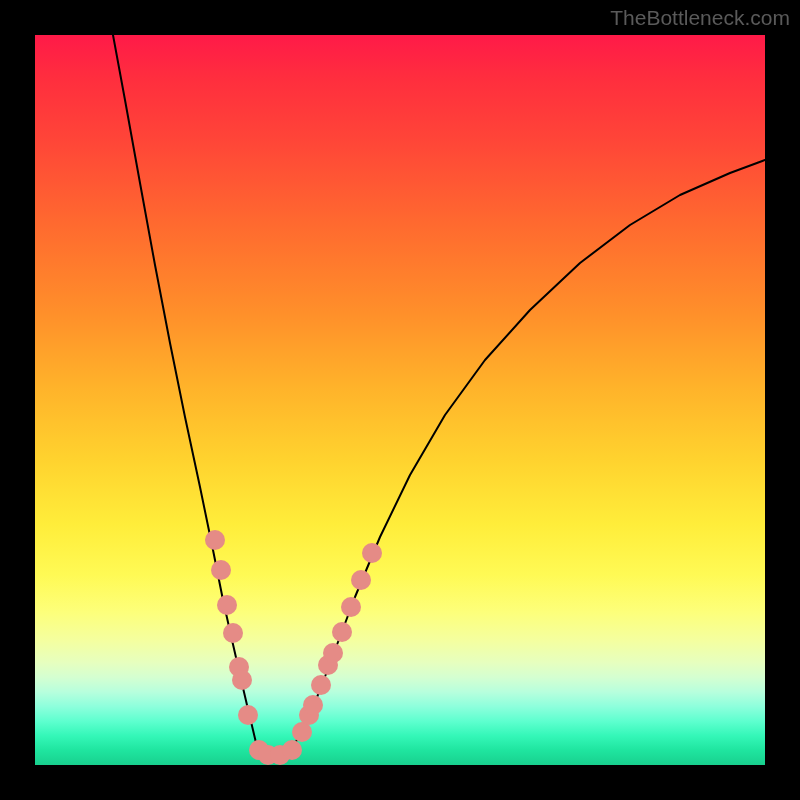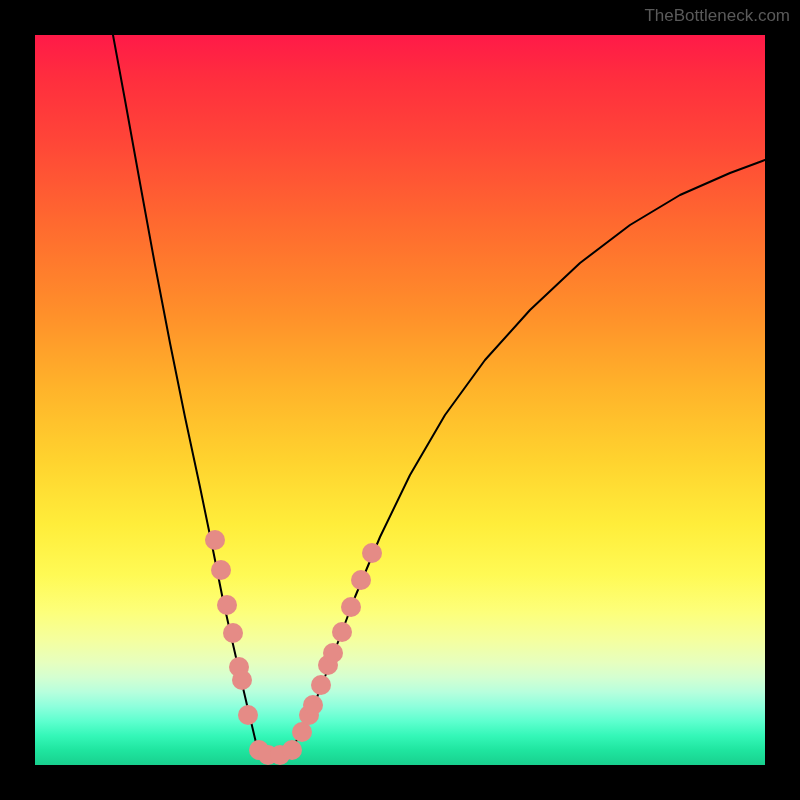--- a/index.html
+++ b/index.html
@@ -58,21 +58,21 @@
     inset: 0;
     width: 730px;
     height: 730px;
     overflow: visible;
   }
   .watermark {
     position: absolute;
     top: 6px;
     right: 10px;
     color: #5a5a5a;
-    font-size: 17px;
+    font-size: 21px;
     white-space: nowrap;
   }
 </style>
 </head>
 <body>
 
 <div class="frame">
 
   <div class="plot">
     <div class="gradient"></div>

